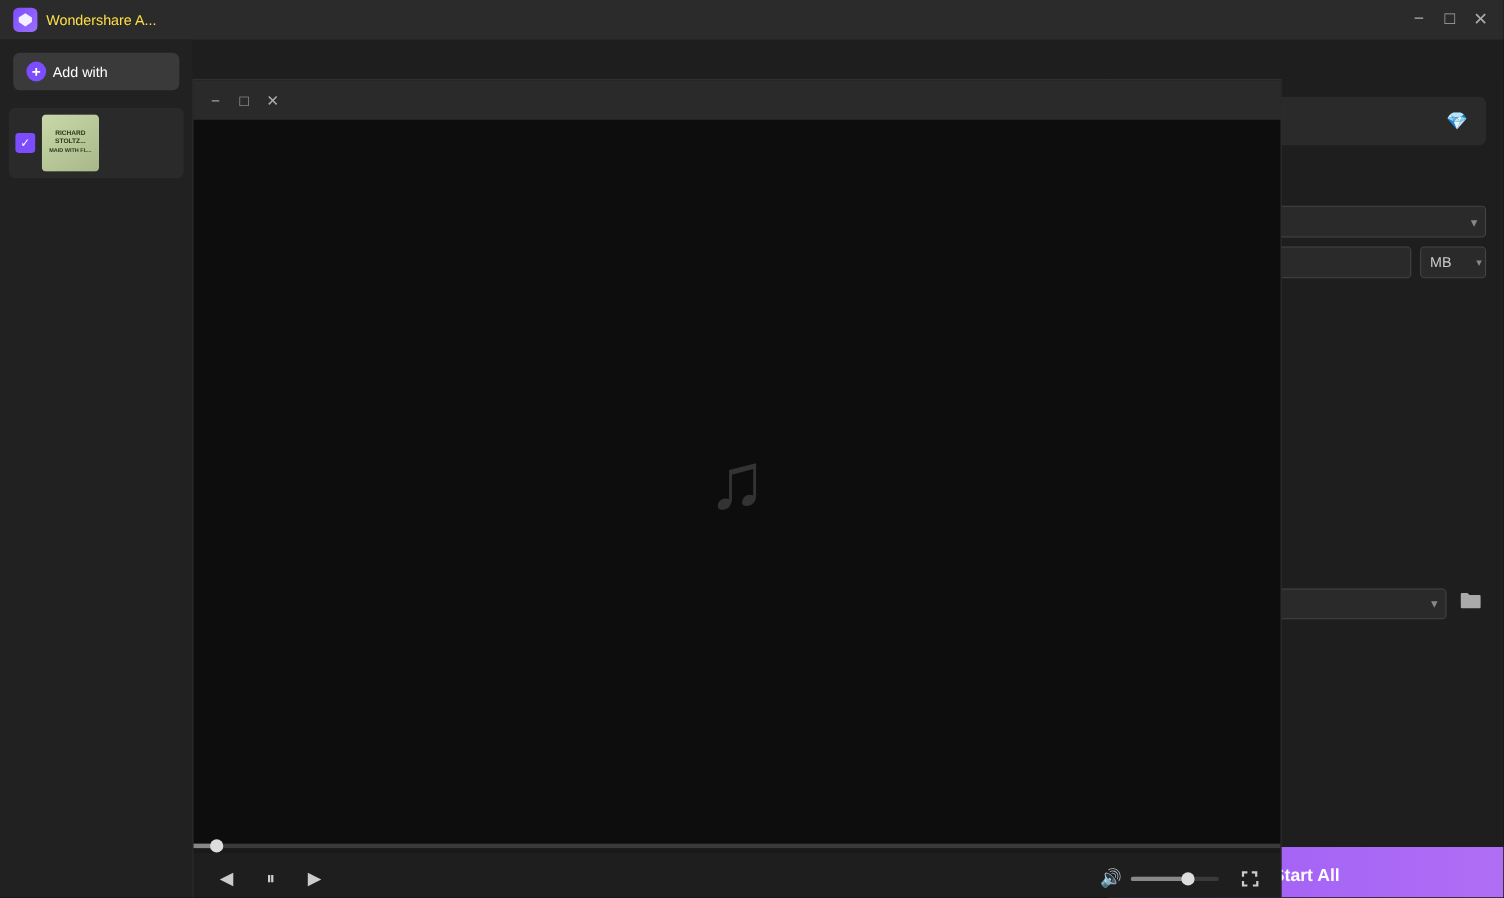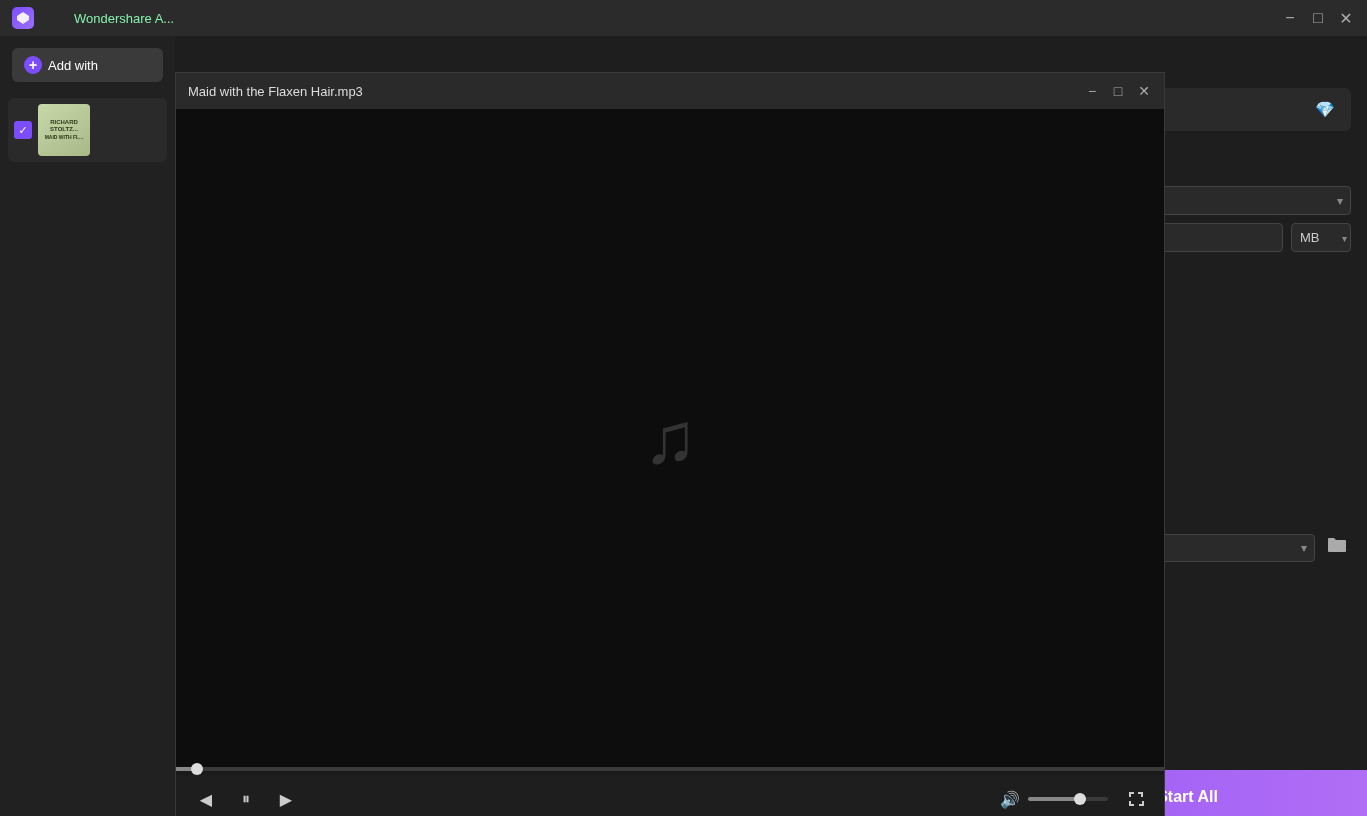--- a/index.html
+++ b/index.html
@@ -38,23 +38,22 @@
       border-radius: 5px;
       margin-right: 8px;
       display: flex;
       align-items: center;
       justify-content: center;
       font-size: 11px;
     }
 
     .app-title-text {
       font-size: 13px;
-      color: #86efac;
-      flex: 1;
-      margin-left: 32px;
+      color: #fde047;
+      flex: 1;
     }
 
     .app-controls {
       display: flex;
       gap: 10px;
     }
 
     .app-control-btn {
       width: 18px;
       height: 18px;
@@ -574,21 +573,20 @@
             <div class="album-cover">
               <div class="album-cover-text">RICHARD<br>STOLTZ...<br><span style="font-size:5px;">MAID WITH FL...</span></div>
             </div>
           </div>
         </div>
       </div>
     </div>
 
     <div class="preview-modal">
       <div class="preview-titlebar">
-        <span class="preview-title">Maid with the Flaxen Hair.mp3</span>
         <div class="preview-controls">
           <div class="preview-control-btn">−</div>
           <div class="preview-control-btn">□</div>
           <div class="preview-control-btn">✕</div>
         </div>
       </div>
 
       <div class="preview-video-area">
         <span class="music-icon-large" style="font-size:72px; color:#444; font-style:normal;">♫</span>
       </div>

